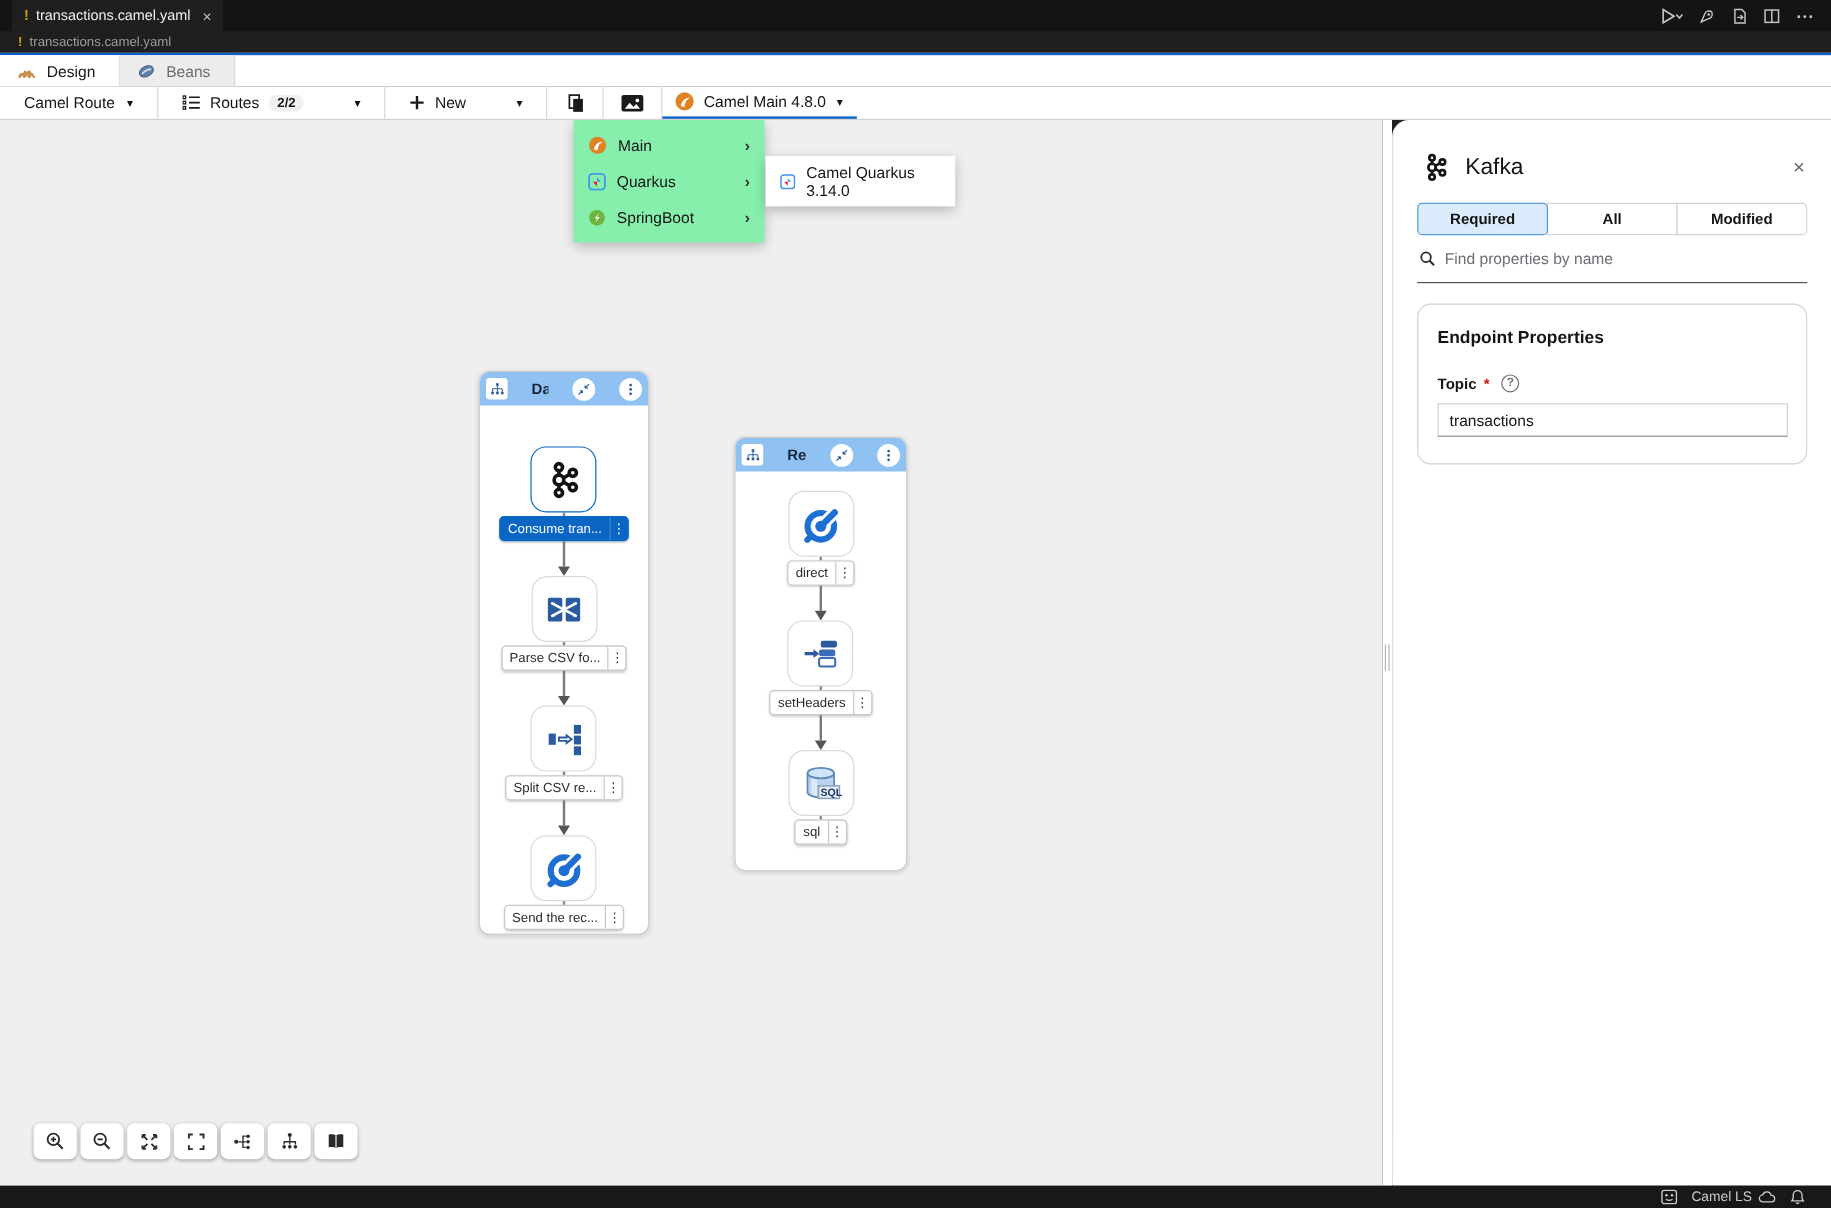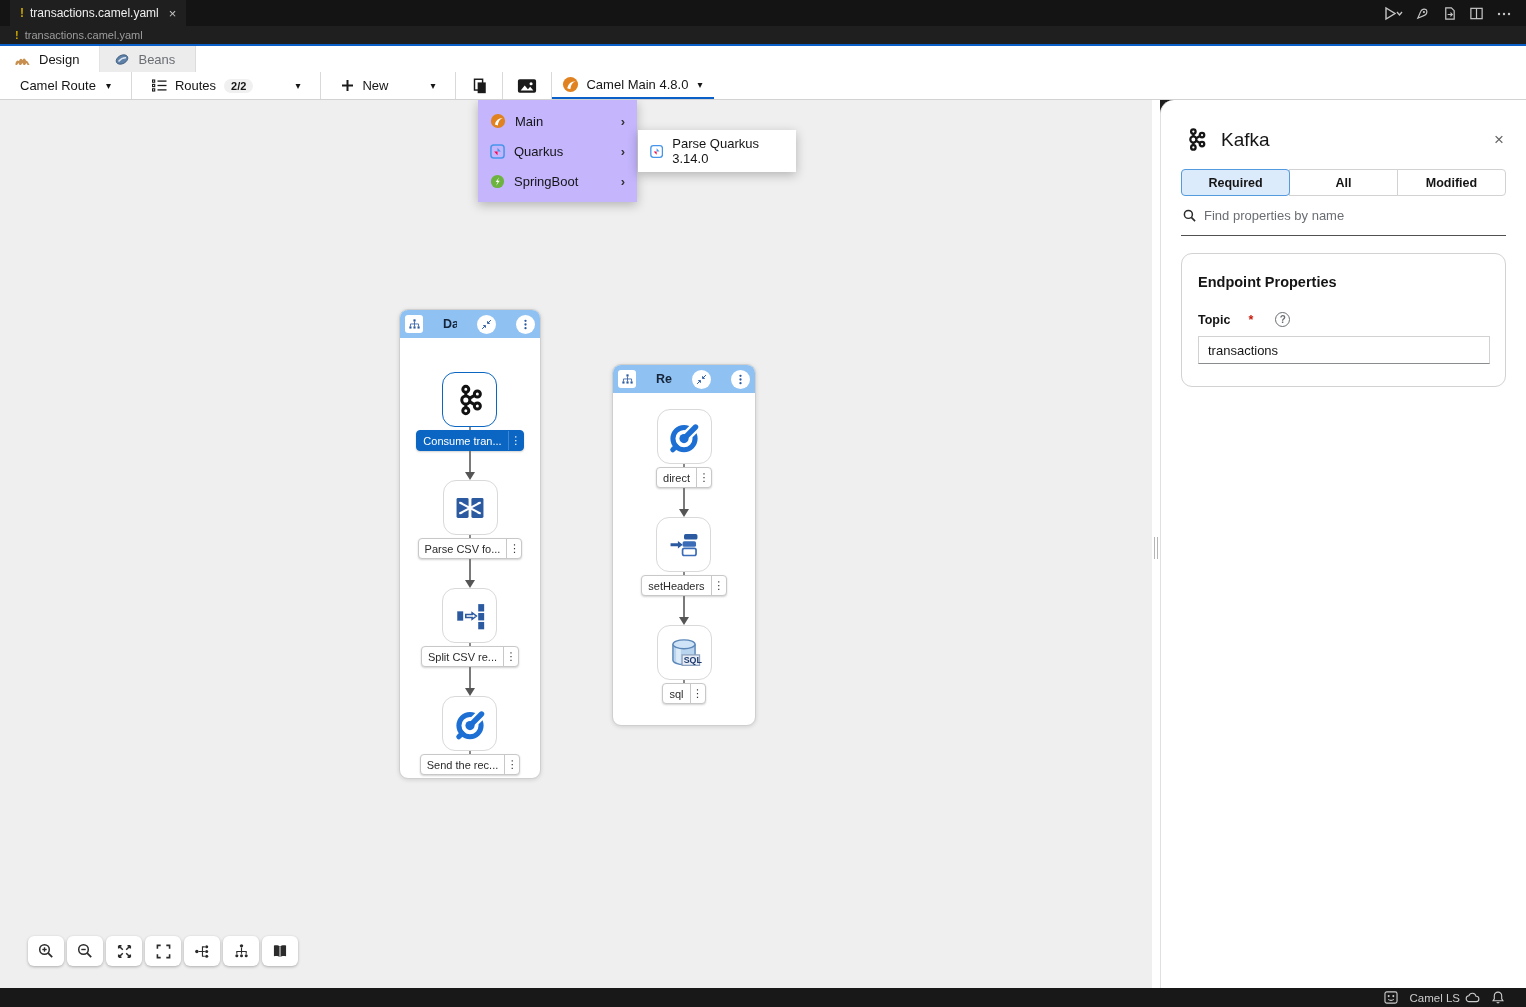--- a/index.html
+++ b/index.html
@@ -33,21 +33,21 @@
   .runtime-toggle { display:flex; align-items:center; gap:7px; padding:0 12px 0 10px; border-bottom:2px solid #0a60c8; cursor:pointer; }
 
   
   .main { display:flex; height:888px; }
   .canvas { position:relative; width:1152px; background:#efefef; overflow:hidden; }
   .splitter { width:8px; background:#ffffff; position:relative; cursor:col-resize; }
   .splitter .grip { position:absolute; top:437px; left:2px; width:4px; height:22px; border-left:1.5px solid #b5b5b5; border-right:1.5px solid #b5b5b5; }
   .panel { width:366px; background:#fff; border-left:1px solid #e0e0e0; border-top-left-radius:14px; padding:18px 20px; position:relative; }
 
   
-  .menu { position:absolute; left:478px; top:0; width:159px; background:#c4b5fd; box-shadow:0 3px 10px rgba(0,0,0,.25); padding:6px 0; z-index:30; }
+  .menu { position:absolute; left:478px; top:0; width:159px; background:#86efac; box-shadow:0 3px 10px rgba(0,0,0,.25); padding:6px 0; z-index:30; }
   .menu-item { display:flex; align-items:center; gap:9px; height:30px; padding:0 12px; font-size:13px; color:#151515; cursor:pointer; }
   .menu-item .chev { margin-left:auto; font-weight:bold; color:#333; font-size:13px; }
   .submenu { position:absolute; left:638px; top:30px; width:158px; background:#fff; box-shadow:0 3px 10px rgba(0,0,0,.25); padding:4px 0; z-index:31; }
   .submenu .menu-item { height:34px; }
 
   
   .group { position:absolute; background:#fff; border:1px solid #cfcfcf; border-radius:9px; box-shadow:0 1px 4px rgba(0,0,0,.13); }
   .group-header { height:28px; background:#8fc2f2; border-radius:8px 8px 0 0; display:flex; align-items:center; gap:20px; padding:0 5px; }
   .gh-badge { width:18px; height:18px; background:#fff; border-radius:3px; display:flex; align-items:center; justify-content:center; }
   .gh-title { font-size:12.5px; font-weight:bold; color:#16243a; flex:1; white-space:nowrap; overflow:hidden; }
@@ -77,21 +77,21 @@
   .filter-tabs { display:flex; }
   .ftab { flex:1; height:27px; display:flex; align-items:center; justify-content:center; font-size:12.5px; font-weight:bold; color:#151515; background:#fff; border:1px solid #d2d2d2; cursor:pointer; }
   .ftab + .ftab { margin-left:-1px; }
   .ftab.active { background:#dcebfb; border:1px solid #539ade; border-radius:4px; position:relative; z-index:2; }
   .ftab:last-child { border-radius:0 4px 4px 0; }
   .search { margin-top:15px; height:25px; display:flex; align-items:center; gap:8px; border-bottom:1.5px solid #515151; padding:0 2px 16px; }
   .search input { border:none; outline:none; flex:1; font-size:13px; color:#151515; font-family:"Liberation Sans",sans-serif; }
   .search input::placeholder { color:#6a6e73; }
   .prop-card { margin-top:17px; border:1px solid #d2d2d2; border-radius:11px; padding:20px 16px 22px; }
   .sec-title { font-size:14.5px; font-weight:bold; color:#151515; }
-  .field-label { margin-top:22px; display:flex; align-items:center; gap:18px; font-size:12.5px; font-weight:bold; color:#151515; }
+  .field-label { margin-top:22px; display:flex; align-items:center; gap:6px; font-size:12.5px; font-weight:bold; color:#151515; }
   .req { color:#c9190b; }
   .help { width:15px; height:15px; border:1px solid #6a6e73; border-radius:50%; color:#6a6e73; font-size:10px; font-weight:bold; display:flex; align-items:center; justify-content:center; margin-left:4px; }
   .field-input { margin-top:9px; width:292px; height:28px; border:1px solid #d2d2d2; border-bottom-color:#8a8d90; padding:0 9px; font-size:13px; color:#151515; font-family:"Liberation Sans",sans-serif; outline:none; }
 
   
   .statusbar { height:19px; background:#181818; display:flex; align-items:center; justify-content:flex-end; gap:12px; padding-right:22px; color:#cccccc; font-size:11.5px; }
   .statusbar .sb-item { display:flex; align-items:center; gap:5px; cursor:pointer; }
 </style>
 </head>
 <body>
@@ -242,21 +242,21 @@
       </div>
     </div>
 
     <div class="submenu">
       <div class="menu-item">
         <svg width="15" height="15" viewBox="0 0 16 16">
             <rect x="1" y="1" width="14" height="14" rx="3" fill="none" stroke="#4695eb" stroke-width="1.6"></rect>
             <path d="M8 4 L11.5 8 L8 8 Z" fill="#4695eb"></path>
             <path d="M8 12 L4.5 8 L8 8 Z" fill="#ff004a"></path>
           </svg>
-        <span>Parse Quarkus 3.14.0</span>
+        <span>Camel Quarkus 3.14.0</span>
       </div>
     </div>
 
     <div class="group" style="left:399px; top:209px; width:142px; height:470px;">
       <div class="group-header">
         <span class="gh-badge">
           <svg width="13" height="13" viewBox="0 0 24 24">
               <rect x="10" y="2.5" width="4" height="4" fill="#2b5aa0"></rect>
               <rect x="2.5" y="15.5" width="4" height="4" fill="#2b5aa0"></rect>
               <rect x="10" y="15.5" width="4" height="4" fill="#2b5aa0"></rect>

